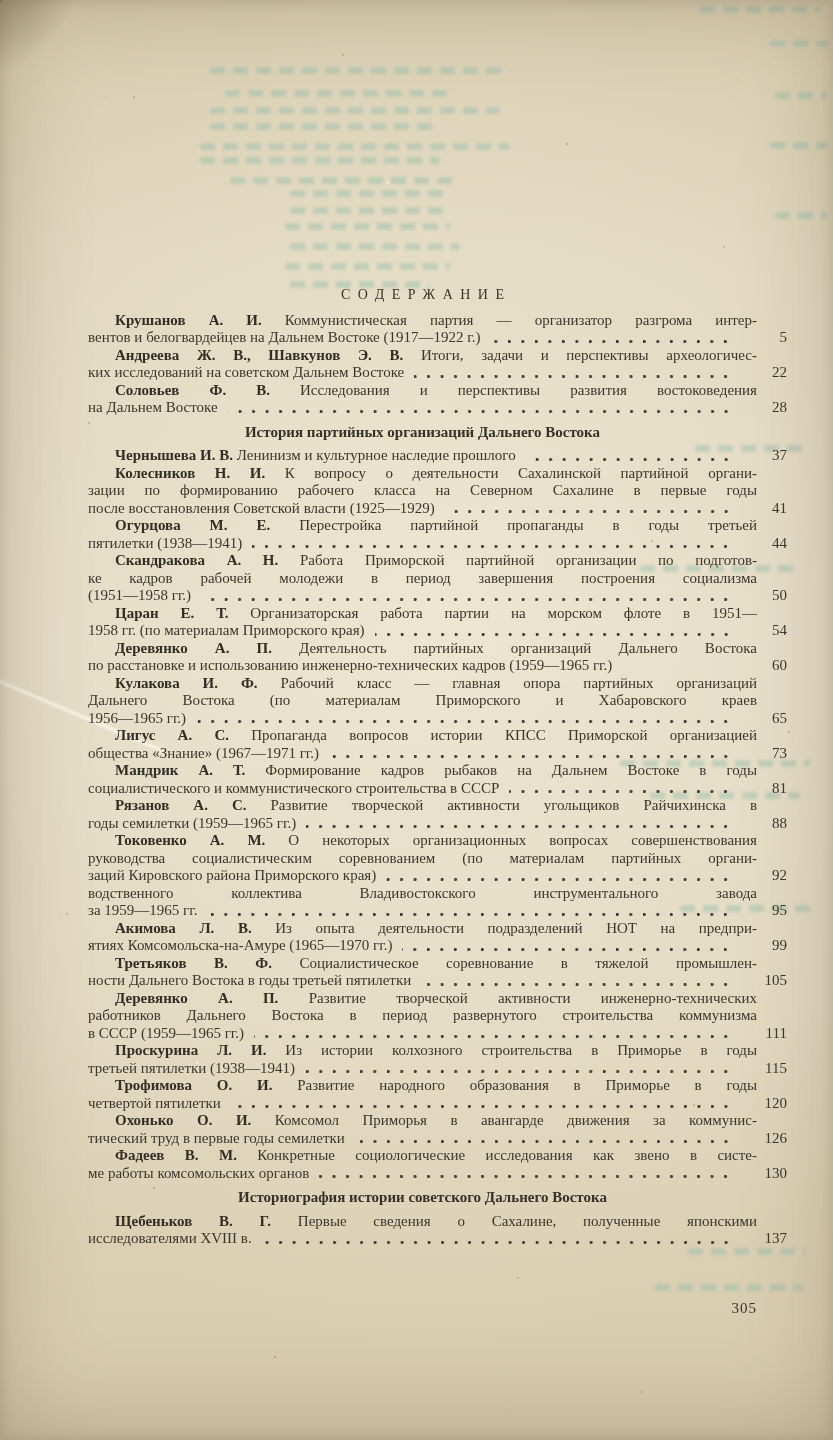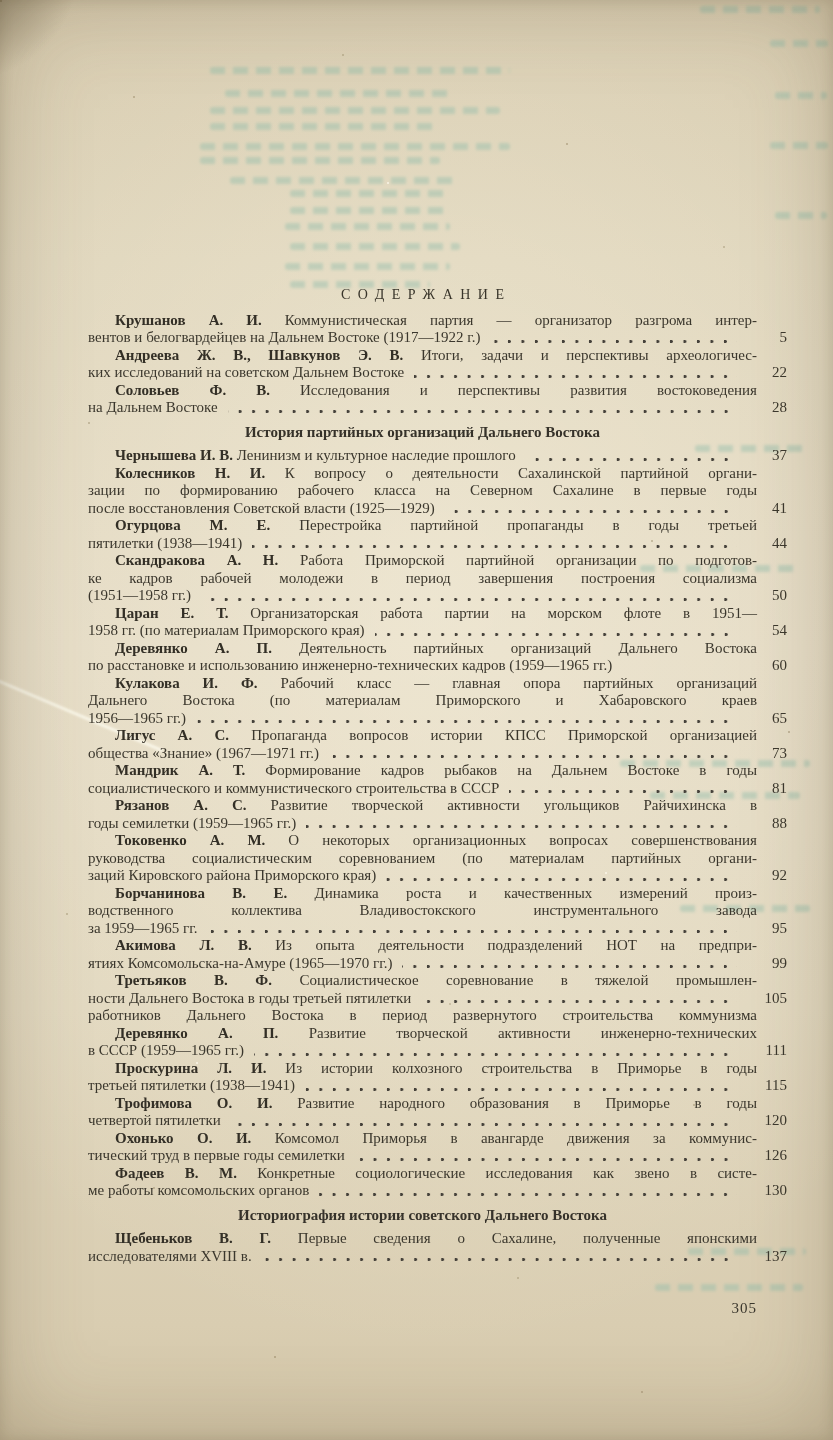--- a/index.html
+++ b/index.html
@@ -122,29 +122,28 @@
         <div class="line haspage"><span class="txt">1956—1965 гг.)</span><span class="dots"></span><span class="num">65</span></div>
         <div class="line first full"><span class="author">Лигус А. С.</span><span class="txt"> Пропаганда вопросов истории КПСС Приморской организацией</span></div>
         <div class="line haspage"><span class="txt">общества «Знание» (1967—1971 гг.)</span><span class="dots"></span><span class="num">73</span></div>
         <div class="line first full"><span class="author">Мандрик А. Т.</span><span class="txt"> Формирование кадров рыбаков на Дальнем Востоке в годы</span></div>
         <div class="line haspage"><span class="txt">социалистического и коммунистического строительства в СССР</span><span class="dots"></span><span class="num">81</span></div>
         <div class="line first full"><span class="author">Рязанов А. С.</span><span class="txt"> Развитие творческой активности угольщиков Райчихинска в</span></div>
         <div class="line haspage"><span class="txt">годы семилетки (1959—1965 гг.)</span><span class="dots"></span><span class="num">88</span></div>
         <div class="line first full"><span class="author">Токовенко А. М.</span><span class="txt"> О некоторых организационных вопросах совершенствования</span></div>
         <div class="line full"><span class="txt">руководства социалистическим соревнованием (по материалам партийных органи-</span></div>
         <div class="line haspage"><span class="txt">заций Кировского района Приморского края)</span><span class="dots"></span><span class="num">92</span></div>
-        <div class="line first full"><span class="author">Борчанинова В. Е.</span><span class="txt"> Динамика роста и качественных измерений произ-</span></div>
         <div class="line full"><span class="txt">водственного коллектива Владивостокского инструментального завода</span></div>
         <div class="line haspage"><span class="txt">за 1959—1965 гг.</span><span class="dots"></span><span class="num">95</span></div>
         <div class="line first full"><span class="author">Акимова Л. В.</span><span class="txt"> Из опыта деятельности подразделений НОТ на предпри-</span></div>
         <div class="line haspage"><span class="txt">ятиях Комсомольска-на-Амуре (1965—1970 гг.)</span><span class="dots"></span><span class="num">99</span></div>
         <div class="line first full"><span class="author">Третьяков В. Ф.</span><span class="txt"> Социалистическое соревнование в тяжелой промышлен-</span></div>
         <div class="line haspage"><span class="txt">ности Дальнего Востока в годы третьей пятилетки</span><span class="dots"></span><span class="num">105</span></div>
+        <div class="line first full"><span class="author">Деревянко А. П.</span><span class="txt"> Развитие творческой активности инженерно-технических</span></div>
         <div class="line full"><span class="txt">работников Дальнего Востока в период развернутого строительства коммунизма</span></div>
-        <div class="line first full"><span class="author">Деревянко А. П.</span><span class="txt"> Развитие творческой активности инженерно-технических</span></div>
         <div class="line haspage"><span class="txt">в СССР (1959—1965 гг.)</span><span class="dots"></span><span class="num">111</span></div>
         <div class="line first full"><span class="author">Проскурина Л. И.</span><span class="txt"> Из истории колхозного строительства в Приморье в годы</span></div>
         <div class="line haspage"><span class="txt">третьей пятилетки (1938—1941)</span><span class="dots"></span><span class="num">115</span></div>
         <div class="line first full"><span class="author">Трофимова О. И.</span><span class="txt"> Развитие народного образования в Приморье в годы</span></div>
         <div class="line haspage"><span class="txt">четвертой пятилетки</span><span class="dots"></span><span class="num">120</span></div>
         <div class="line first full"><span class="author">Охонько О. И.</span><span class="txt"> Комсомол Приморья в авангарде движения за коммунис-</span></div>
         <div class="line haspage"><span class="txt">тический труд в первые годы семилетки</span><span class="dots"></span><span class="num">126</span></div>
         <div class="line first full"><span class="author">Фадеев В. М.</span><span class="txt"> Конкретные социологические исследования как звено в систе-</span></div>
         <div class="line haspage"><span class="txt">ме работы комсомольских органов</span><span class="dots"></span><span class="num">130</span></div>
         <div class="sec-header">Историография истории советского Дальнего Востока</div>

